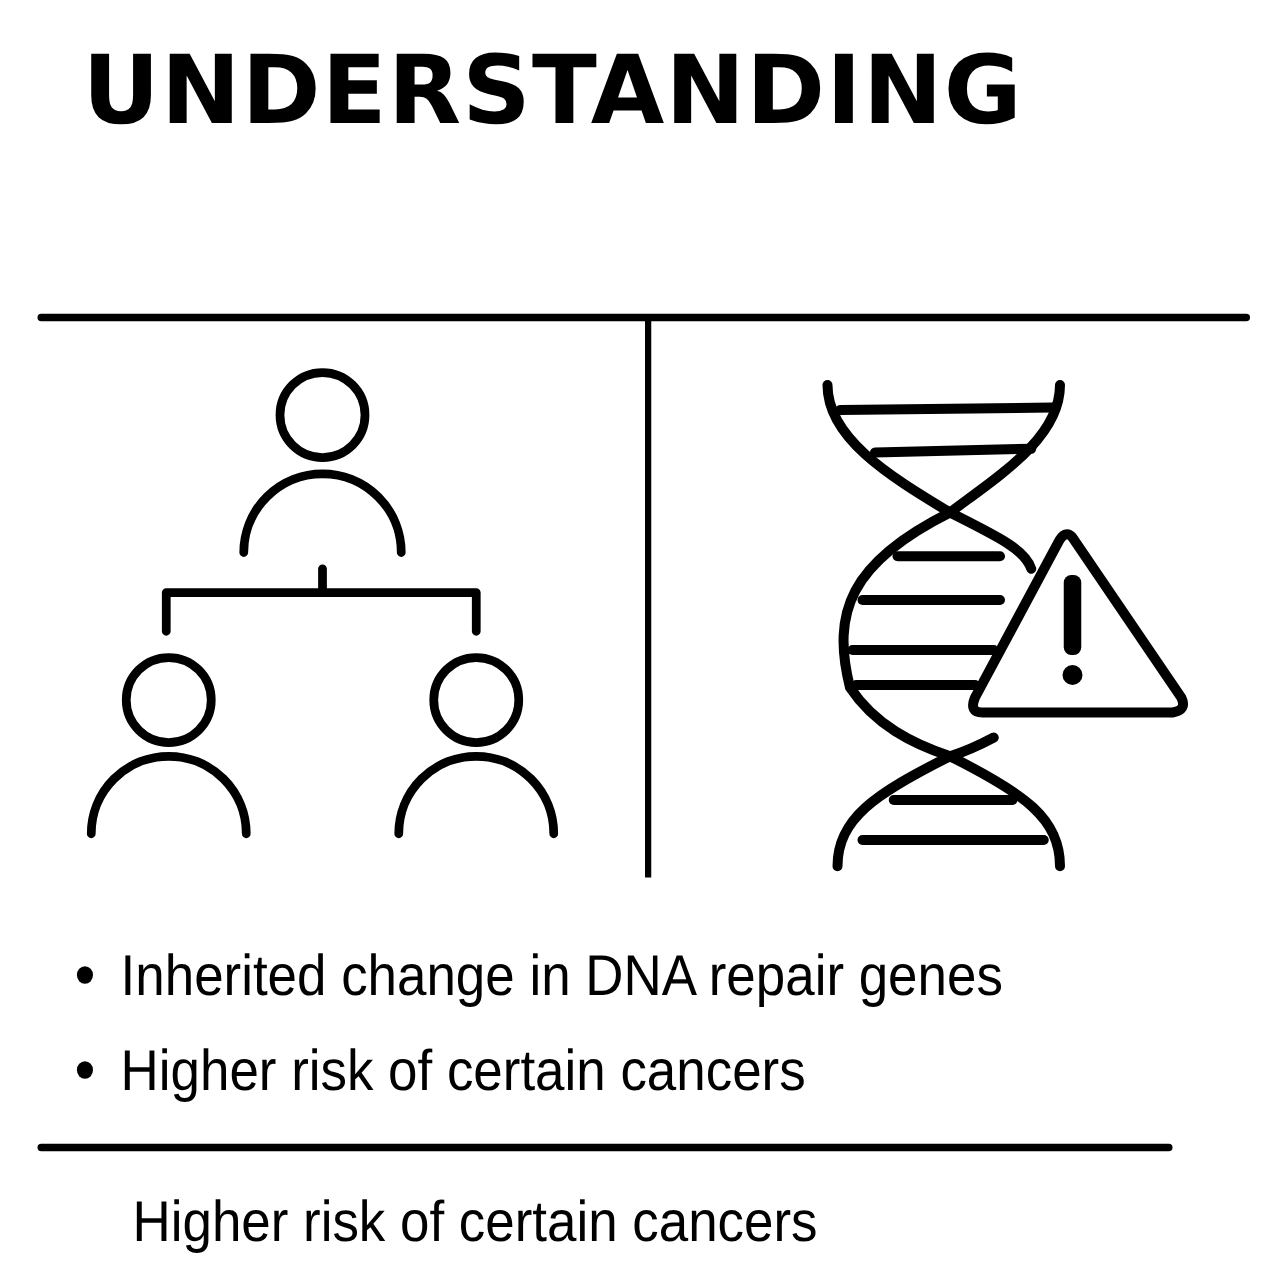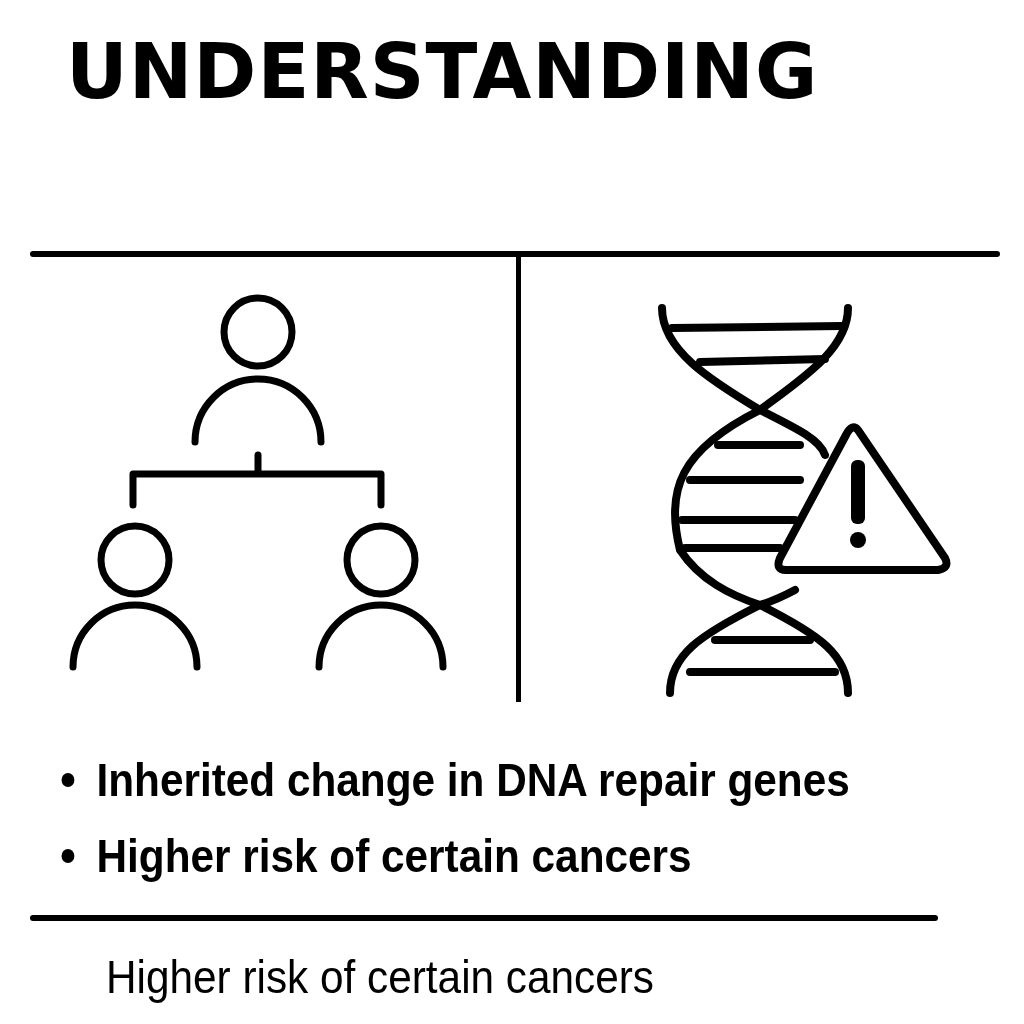--- a/index.html
+++ b/index.html
@@ -2,21 +2,21 @@
 <html><head>
 <meta charset="utf-8">
 <style>
   html, body { margin:0; padding:0; background:#ffffff; }
   body { width:1024px; height:1024px; position:relative; overflow:hidden; font-family:"DejaVu Sans", sans-serif; color:#000; }
   .title { position:absolute; left:66px; top:26px; font-family:"DejaVu Sans", sans-serif; font-weight:bold; font-size:76px; line-height:92px; letter-spacing:1px; }
   .title div { white-space:nowrap; }
   .hr { position:absolute; background:#000; border-radius:4px; }
   .vr { position:absolute; background:#000; }
   svg { position:absolute; overflow:visible; }
-  .bullets { position:absolute; left:56px; top:742px; font-family:"Liberation Sans", sans-serif; font-size:46px; line-height:76px;font-weight:bold; }
+  .bullets { position:absolute; left:56px; top:742px; font-family:"Liberation Sans", sans-serif; font-size:46px; line-height:76px; }
   .bullet-row { display:flex; align-items:center; white-space:nowrap; transform:scaleX(0.92); transform-origin:left center; }
   .dot { width:14px; height:14px; border-radius:50%; background:#000; margin:0 24px 0 6px; display:inline-block; }
   .footer { position:absolute; left:106px; top:950px; font-family:"Liberation Sans", sans-serif; font-size:46px; white-space:nowrap; transform:scaleX(0.92); transform-origin:left center; }
 </style>
 </head>
 <body>
 
 <div class="title">
   <div>UNDERSTANDING</div>
 </div>

